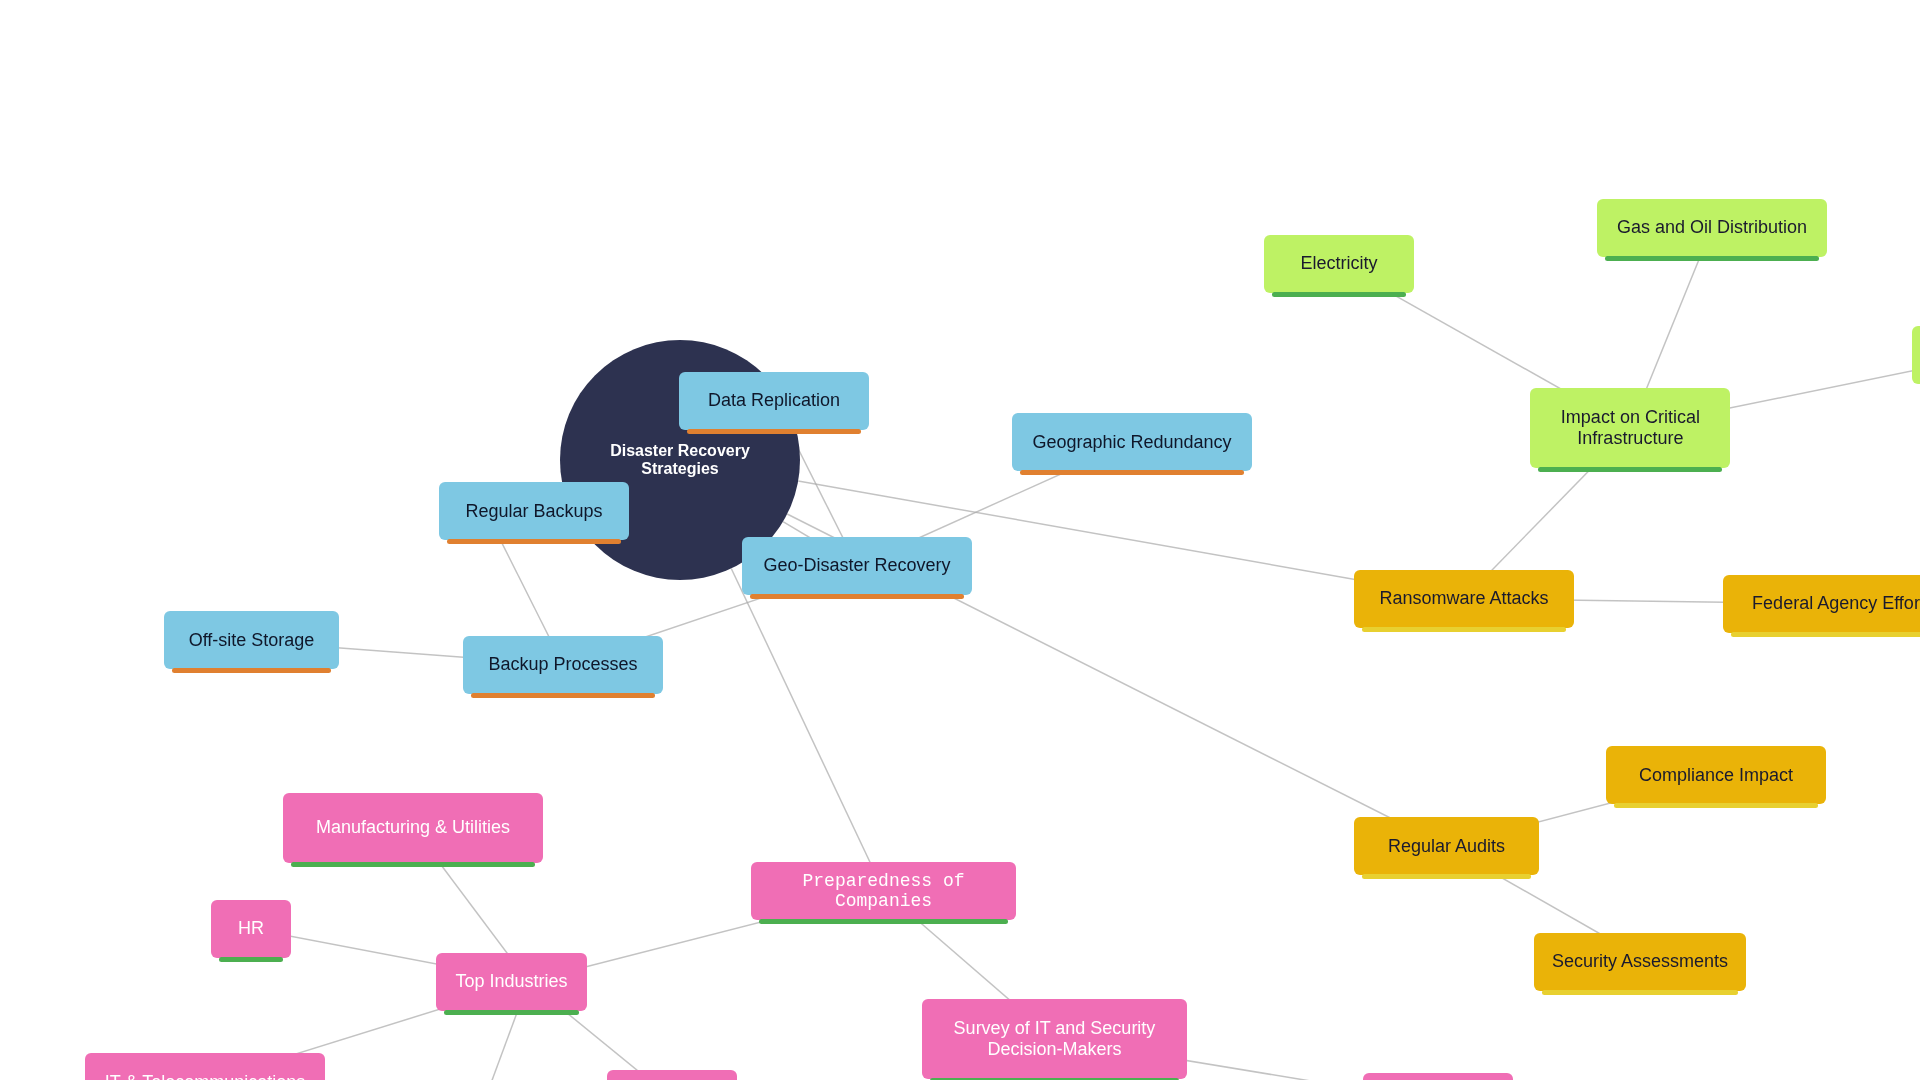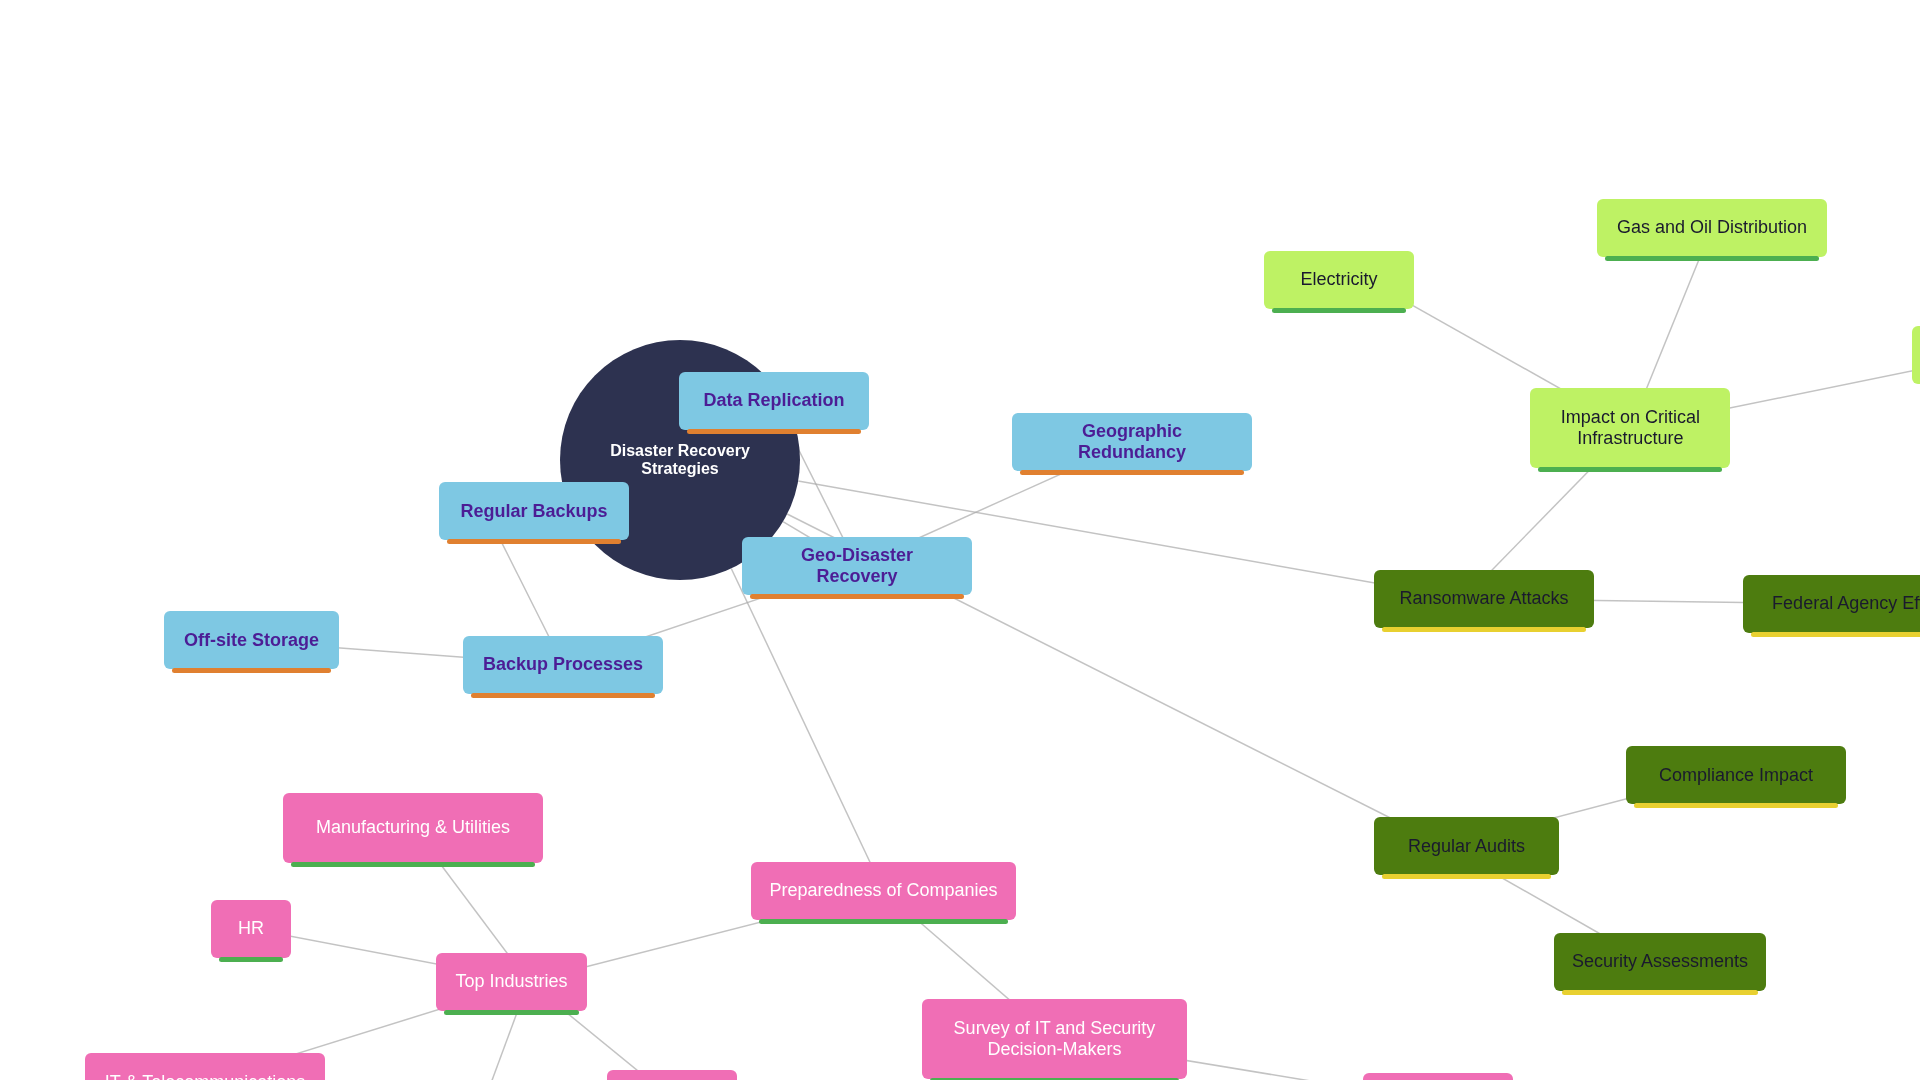--- a/index.html
+++ b/index.html
@@ -41,22 +41,21 @@
       bottom: -4px;
       left: 8px;
       right: 8px;
       height: 5px;
       border-radius: 3px;
     }
 
     
     .node-blue {
       background: #7ec8e3;
-      color: #4c1d95;
-      font-weight: bold;
+      color: #0f172a;
     }
     .node-blue.node-bottom-bar::after {
       background: #e08030;
     }
 
     
     .node-pink {
       background: #f06eb5;
       color: #fff;
     }
@@ -68,23 +67,22 @@
     .node-purple {
       background: #bef264;
       color: #1a1a2e;
     }
     .node-purple.node-bottom-bar::after {
       background: #4caf50;
     }
 
     
     .node-indigo {
-      background: #4d7c0f;
+      background: #eab308;
       color: #1a1a2e;
-      margin-left: 20px;
     }
     .node-indigo.node-bottom-bar::after {
       background: #e8d030;
     }
 
     
     .node-center {
       background: #2d3250;
       color: #ffffff;
       border-radius: 50%;
@@ -154,40 +152,40 @@
     </div>
     <div class="node node-blue node-bottom-bar" style="left: 463px; top: 635.75px; width: 200px; height: 58px; position: absolute;">
       <span>Backup Processes</span>
     </div>
     <div class="node node-indigo node-bottom-bar" style="left: 1354px; top: 569.75px; width: 220px; height: 58px; position: absolute;">
       <span>Ransomware Attacks</span>
     </div>
     <div class="node node-purple node-bottom-bar" style="left: 1530.4px; top: 388.25px; width: 200px; height: 80px; position: absolute;">
       <span>Impact on Critical Infrastructure</span>
     </div>
-    <div class="node node-purple node-bottom-bar" style="left: 1264px; top: 234.8px; width: 150px; height: 58px; position: absolute; margin-top: 16px;">
+    <div class="node node-purple node-bottom-bar" style="left: 1264px; top: 234.8px; width: 150px; height: 58px; position: absolute;">
       <span>Electricity</span>
     </div>
     <div class="node node-purple node-bottom-bar" style="left: 1597px; top: 198.5px; width: 230px; height: 58px; position: absolute;">
       <span>Gas and Oil Distribution</span>
     </div>
     <div class="node node-purple node-bottom-bar" style="left: 1912px; top: 325.55px; width: 160px; height: 58px; position: absolute;"></div>
     <div class="node node-indigo node-bottom-bar" style="left: 1723px; top: 574.7px; width: 240px; height: 58px; position: absolute;">
       <span>Federal Agency Efforts</span>
     </div>
     <div class="node node-indigo node-bottom-bar" style="left: 1354px; top: 817.25px; width: 185px; height: 58px; position: absolute;">
       <span>Regular Audits</span>
     </div>
     <div class="node node-indigo node-bottom-bar" style="left: 1606px; top: 746.3px; width: 220px; height: 58px; position: absolute;">
       <span>Compliance Impact</span>
     </div>
     <div class="node node-indigo node-bottom-bar" style="left: 1534px; top: 932.75px; width: 212px; height: 58px; position: absolute;">
       <span>Security Assessments</span>
     </div>
-    <div class="node node-pink node-bottom-bar" style="left: 751px; top: 861.8px; width: 265px; height: 58px; position: absolute;">
+    <div class="node node-pink node-bottom-bar" style="left: 751px; top: 861.8px; width: 265px; height: 58px; position: absolute; font-family: Liberation Mono, monospace;">
       <span>Preparedness of Companies</span>
     </div>
     <div class="node node-pink node-bottom-bar" style="left: 436px; top: 952.55px; width: 151px; height: 58px; position: absolute;">
       <span>Top Industries</span>
     </div>
     <div class="node node-pink node-bottom-bar" style="left: 283px; top: 792.5px; width: 260px; height: 70px; position: absolute;">
       <span>Manufacturing &amp; Utilities</span>
     </div>
     <div class="node node-pink node-bottom-bar" style="left: 211px; top: 899.75px; width: 80px; height: 58px; position: absolute;">
       <span>HR</span>

